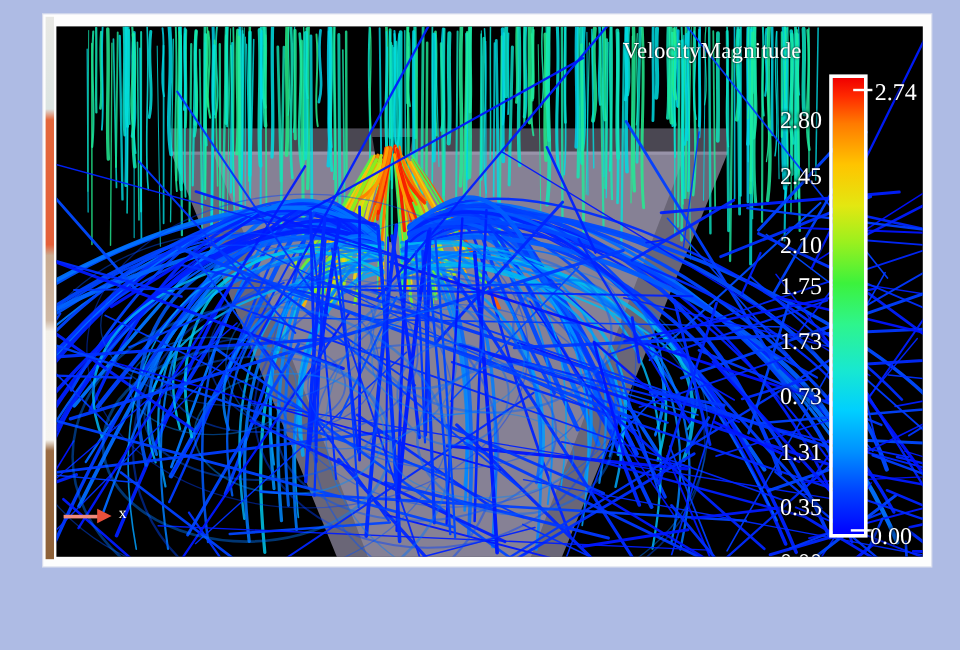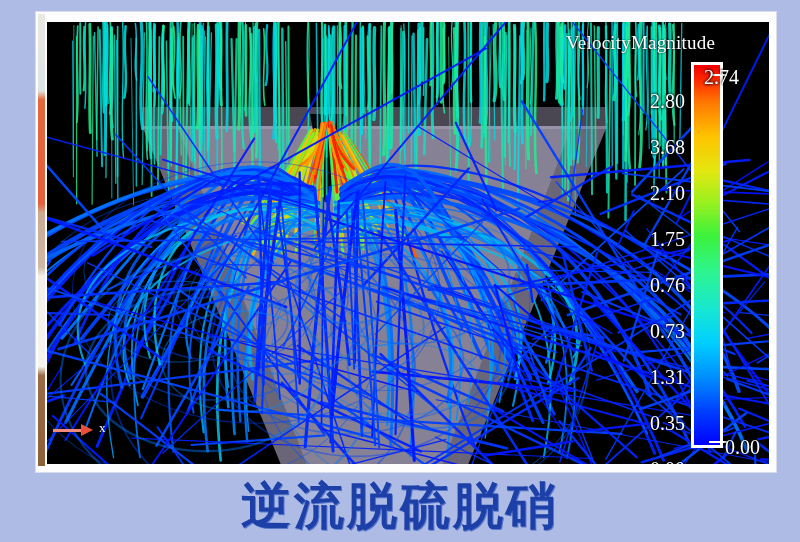--- a/index.html
+++ b/index.html
@@ -62,21 +62,20 @@
   svg.flow{position:absolute;left:0;top:0;width:722px;height:442px;}
 
   
   #legend{position:absolute;left:0;top:0;width:100%;height:100%;
           pointer-events:none;}
   #legend-title{
     position:absolute;left:472px;top:10px;
     color:#fff;font-family:"Liberation Serif", serif;font-size:19px;
     letter-spacing:.2px;white-space:nowrap;
     text-shadow:0 0 2px #000;
-    padding-left:47px;
   }
   #colorbar{
     position:absolute;left:644px;top:40px;width:26px;height:380px;
     border:3px solid #fff;
     background:linear-gradient(to top,
       #0000ff 0%,
       #0040ff 9%,
       #0090ff 18%,
       #00cfff 27%,
       #18e8d0 36%,
@@ -94,21 +93,21 @@
     position:absolute;right:0;
     color:#fff;font-family:"Liberation Serif", serif;font-size:20px;
     text-align:right;white-space:nowrap;
     text-shadow:0 0 3px #000,0 0 3px #000;
   }
   .cb-note{
     position:absolute;
     color:#fff;font-family:"Liberation Serif", serif;font-size:20px;
     white-space:nowrap;text-shadow:0 0 3px #000,0 0 3px #000;
   }
-  #cb-note-max{left:657px;top:44px;}
+  #cb-note-max{left:682px;top:44px;}
   #cb-note-min{left:678px;top:414px;}
   .cb-mark{position:absolute;background:#fff;height:2px;}
   #cb-mark-max{left:664px;top:52px;width:16px;}
   #cb-mark-min{left:662px;top:419px;width:18px;}
 
   
   #axis-triad{position:absolute;left:6px;top:390px;width:60px;height:40px;}
   #axis-arrow-line{position:absolute;left:0;top:17px;width:32px;height:3px;
     background:#f08a7c;}
   #axis-arrow-head{position:absolute;left:28px;top:12px;width:0;height:0;
@@ -993,38 +992,37 @@
         <path d="M676.7575870709296,435.3874870675558 L688.3295036872521,410.27076130186714" stroke="rgb(0,58,255)" stroke-width="2.0858439569295593" fill="none" stroke-linecap="round" opacity="0.95"></path>
         <path d="M655.0950409030054,176.69827605537057 L883.6113317644277,194.89369637747" stroke="rgb(0,38,255)" stroke-width="1.5947885277191125" fill="none" stroke-linecap="round" opacity="0.95"></path>
         <path d="M553.5938616374478,191.8356104091907 L678.5039176617302,141.8049769847677" stroke="rgb(0,46,255)" stroke-width="2.475823021575726" fill="none" stroke-linecap="round" opacity="0.95"></path>
       </svg>
 
     <div id="legend">
       <div id="legend-title">VelocityMagnitude</div>
       <div id="colorbar"></div>
       <div class="cb-ticks" id="cb-ticks">
           <div class="cb-tick" style="top: 34px;">2.80</div>
-          <div class="cb-tick" style="top: 80px;">3.68</div>
-          <div class="cb-tick" style="top: 126px; text-align: right;">2.10</div>
+          <div class="cb-tick" style="top: 80px;">2.45</div>
+          <div class="cb-tick" style="top: 138px; text-align: right;">2.10</div>
           <div class="cb-tick" style="top: 172px;">1.75</div>
-          <div class="cb-tick" style="top: 218px;">0.76</div>
+          <div class="cb-tick" style="top: 218px;">1.73</div>
           <div class="cb-tick" style="top: 264px;">0.73</div>
           <div class="cb-tick" style="top: 310px;">1.31</div>
           <div class="cb-tick" style="top: 356px; margin-left: 48px;">0.35</div>
           <div class="cb-tick" style="top: 402px;">0.00</div>
         </div>
       <div class="cb-mark" id="cb-mark-max"></div>
       <div class="cb-note" id="cb-note-max">2.74</div>
       <div class="cb-mark" id="cb-mark-min"></div>
       <div class="cb-note" id="cb-note-min">0.00</div>
     </div>
 
     <div id="axis-triad">
       <div id="axis-arrow-line"></div>
       <div id="axis-arrow-head"></div>
       <div id="axis-label-x">x</div>
     </div>
 
   </div>
 
-  <div id="caption">逆流脱硫脱硝</div>
 
 </div>
 
 </body></html>

